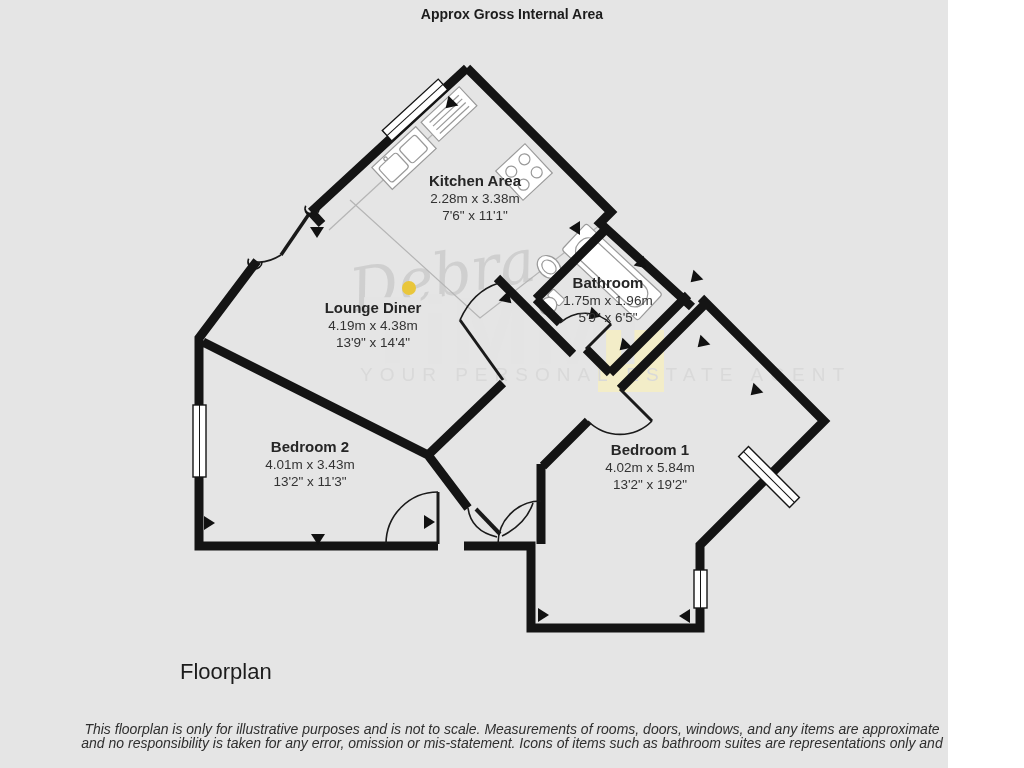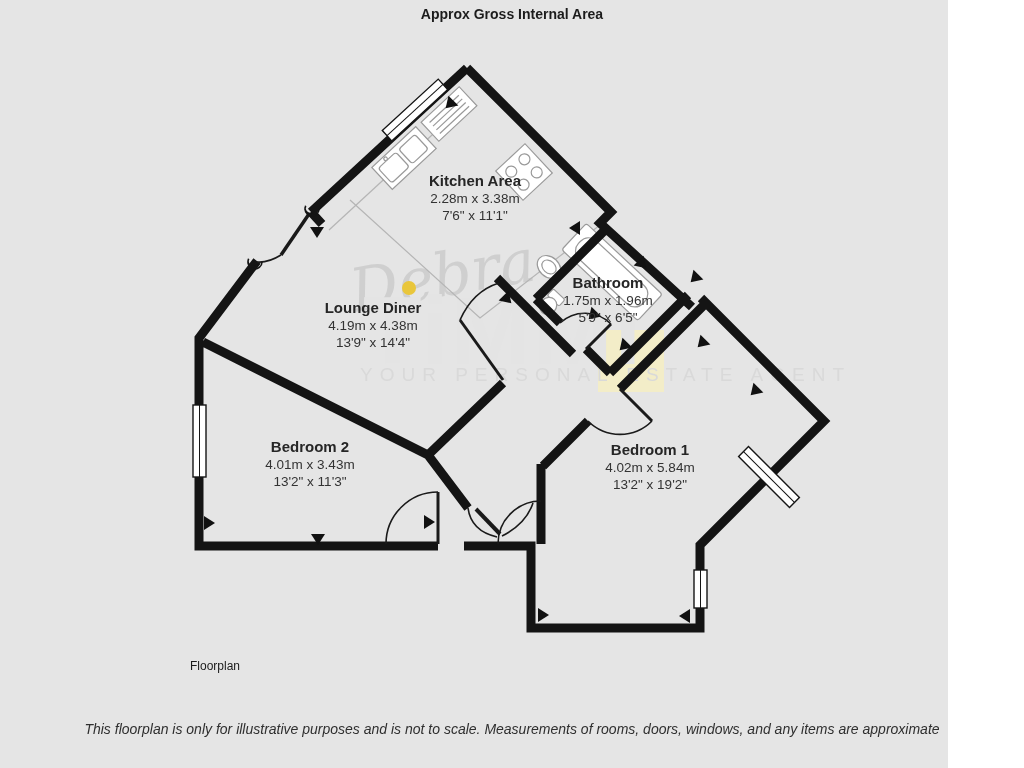--- a/index.html
+++ b/index.html
@@ -1,21 +1,21 @@
 <!DOCTYPE html>
 <html><head>
 <meta charset="utf-8">
 <style>
   html,body{margin:0;padding:0;background:#ffffff;}
   .page{position:relative;width:948px;height:768px;background:#e5e5e5;overflow:hidden;
         font-family:"Liberation Sans", sans-serif;color:#222;}
   .title{position:absolute;top:6px;left:0;width:1024px;text-align:center;
          font-size:14px;font-weight:bold;line-height:17px;color:#1c1c1c;}
   .plan-svg{position:absolute;top:0;left:0;}
-  .floorplan-label{position:absolute;left:190px;top:659px;font-size:12px;color:#1c1c1c;}
+  .floorplan-label{position:absolute;left:180px;top:659px;font-size:22px;color:#1c1c1c;}
   .disclaimer{position:absolute;top:723px;left:0;width:1024px;text-align:center;
               font-size:14px;line-height:13.5px;color:#2f2f2f;font-style:italic;}
   .room-name{font-size:15px;font-weight:bold;fill:#262626;}
   .room-dim{font-size:13.5px;fill:#333333;}
   text{font-family:"Liberation Sans", sans-serif;}
   .wm-script{font-family:"DejaVu Serif", serif;font-style:italic;font-size:60px;fill:#cfcfcf;}
   .wm-brand{font-size:96px;font-weight:bold;fill:#e4e4e4;letter-spacing:2px;}
   .wm-tagline{font-size:19px;fill:#d9d9d9;letter-spacing:7px;}
 </style>
 </head>
@@ -174,15 +174,16 @@
       <text class="room-name" x="650" y="455">Bedroom 1</text>
       <text class="room-dim" x="650" y="472">4.02m x 5.84m</text>
       <text class="room-dim" x="650" y="489">13'2" x 19'2"</text>
     </g>
   </svg>
 
   <div class="floorplan-label">Floorplan</div>
 
   <div class="disclaimer">
     <div>This floorplan is only for illustrative purposes and is not to scale. Measurements of rooms, doors, windows, and any items are approximate</div>
+    <div>and no responsibility is taken for any error, omission or mis-statement. Icons of items such as bathroom suites are representations only and</div>
   </div>
 
 </div>
 
 </body></html>

